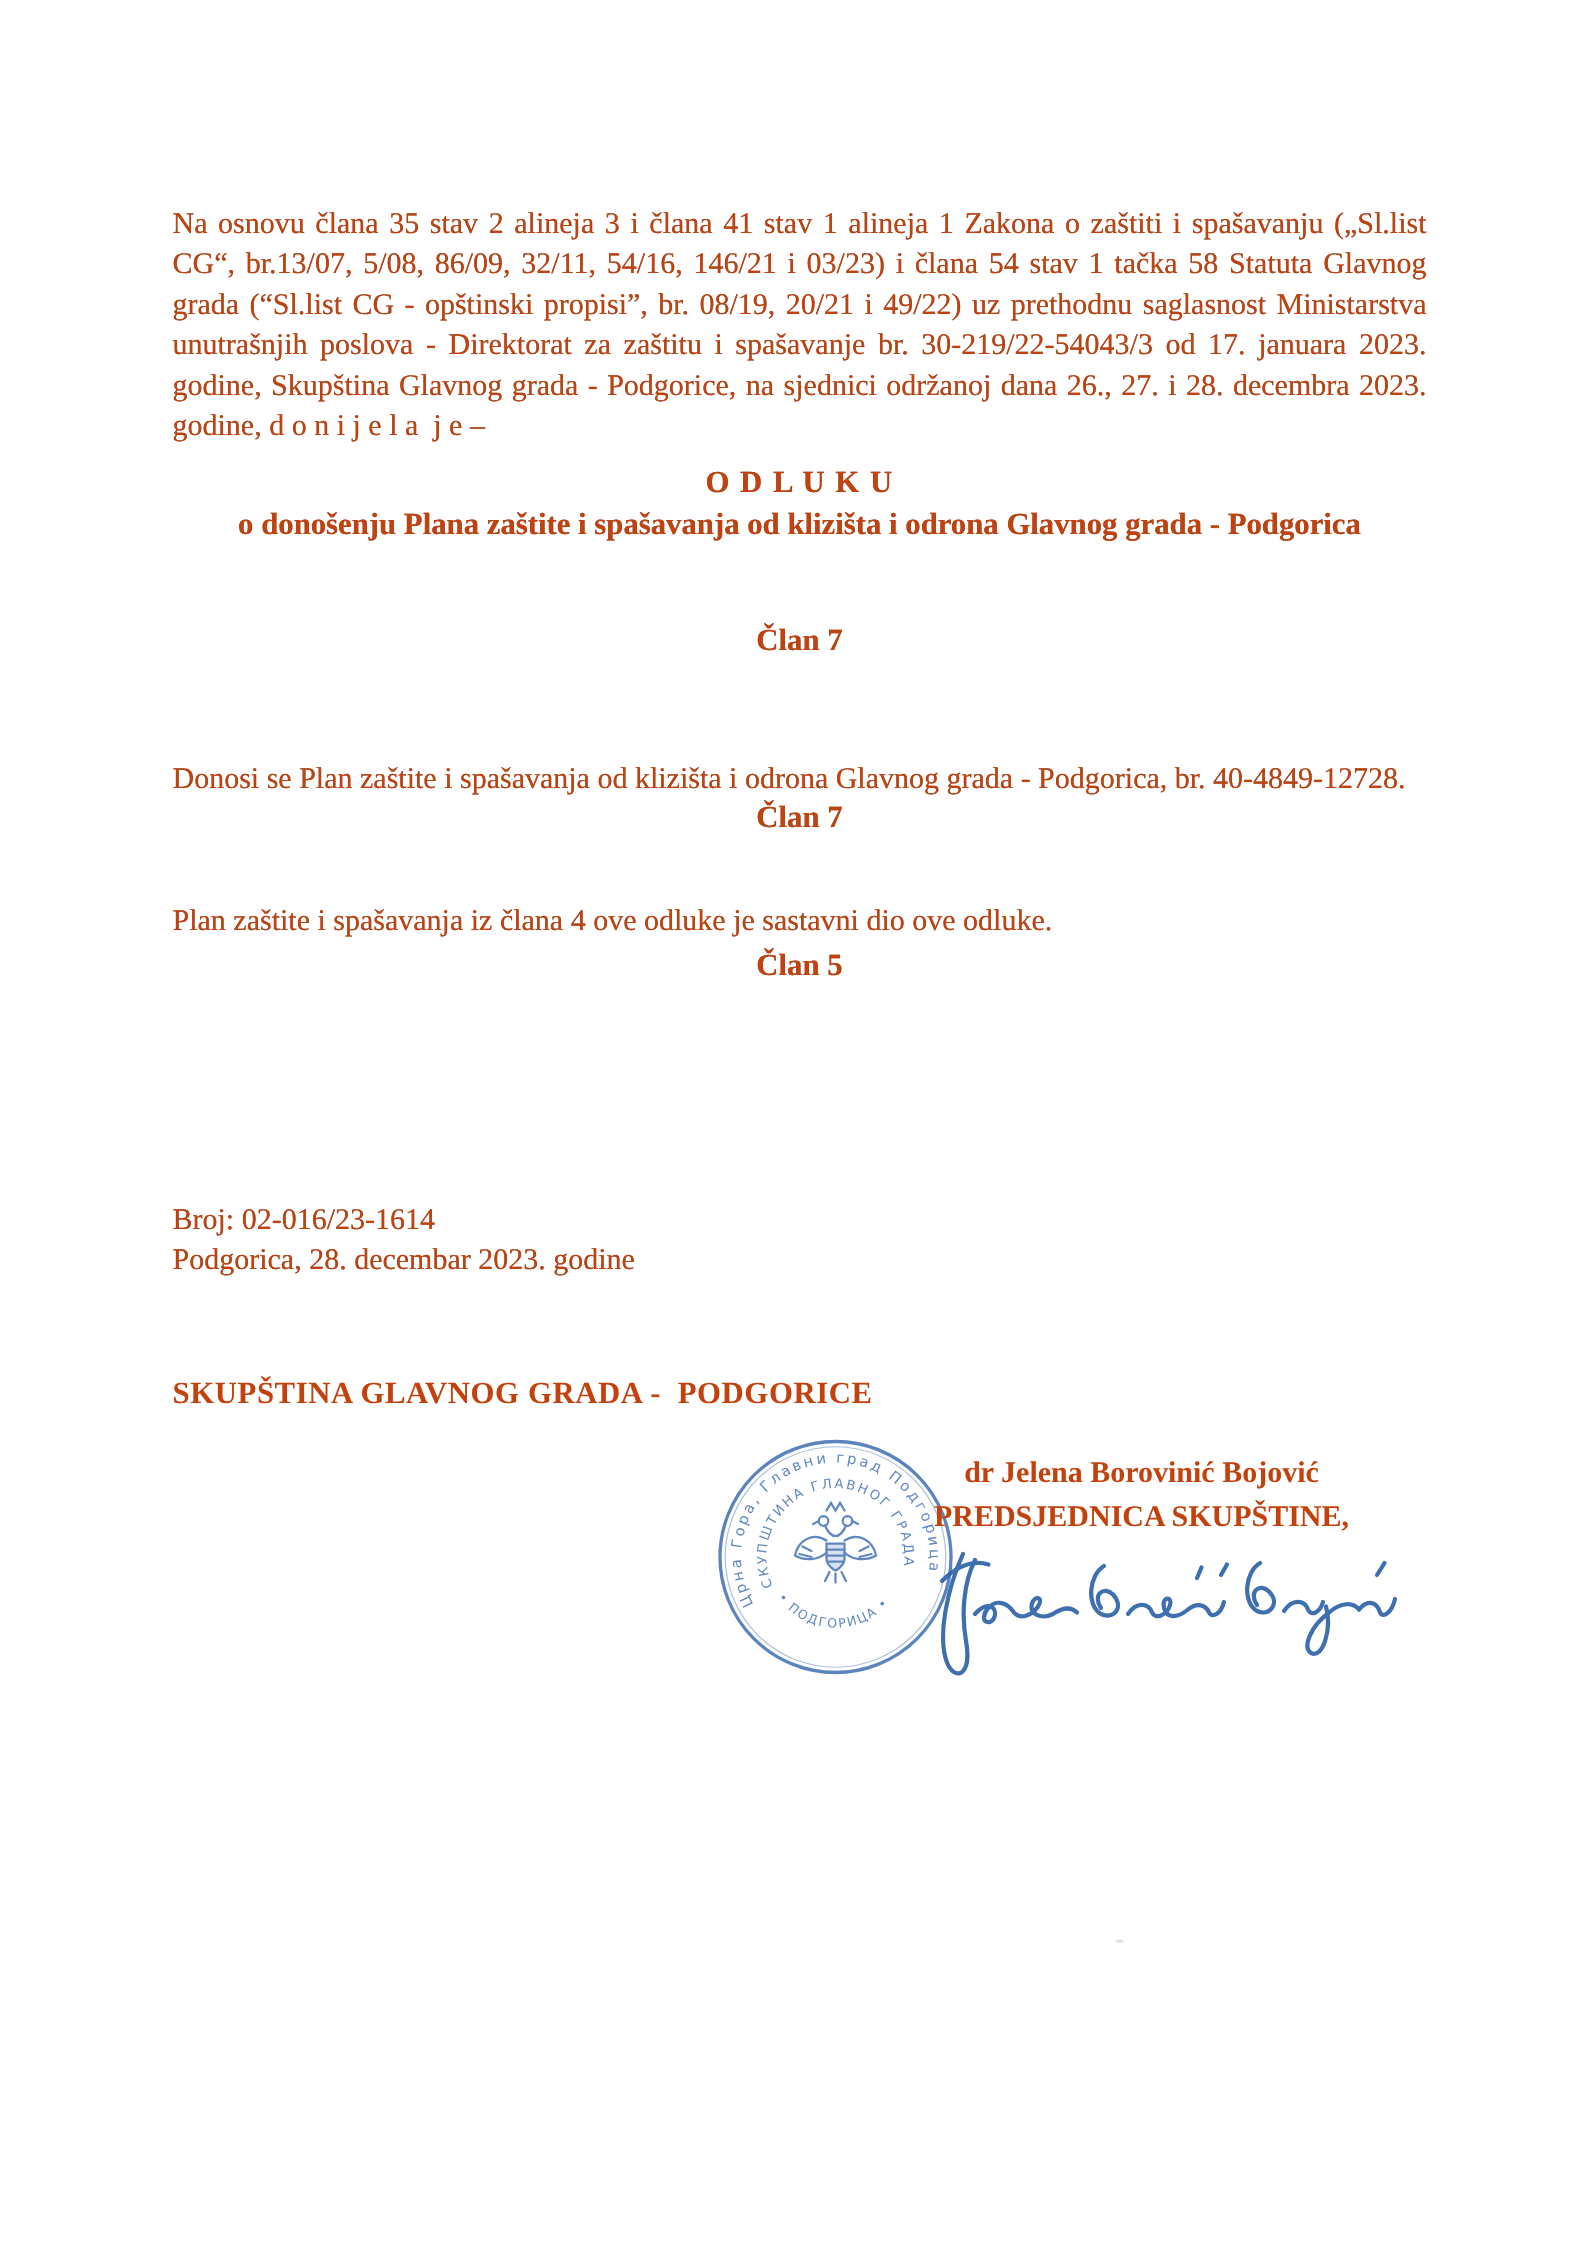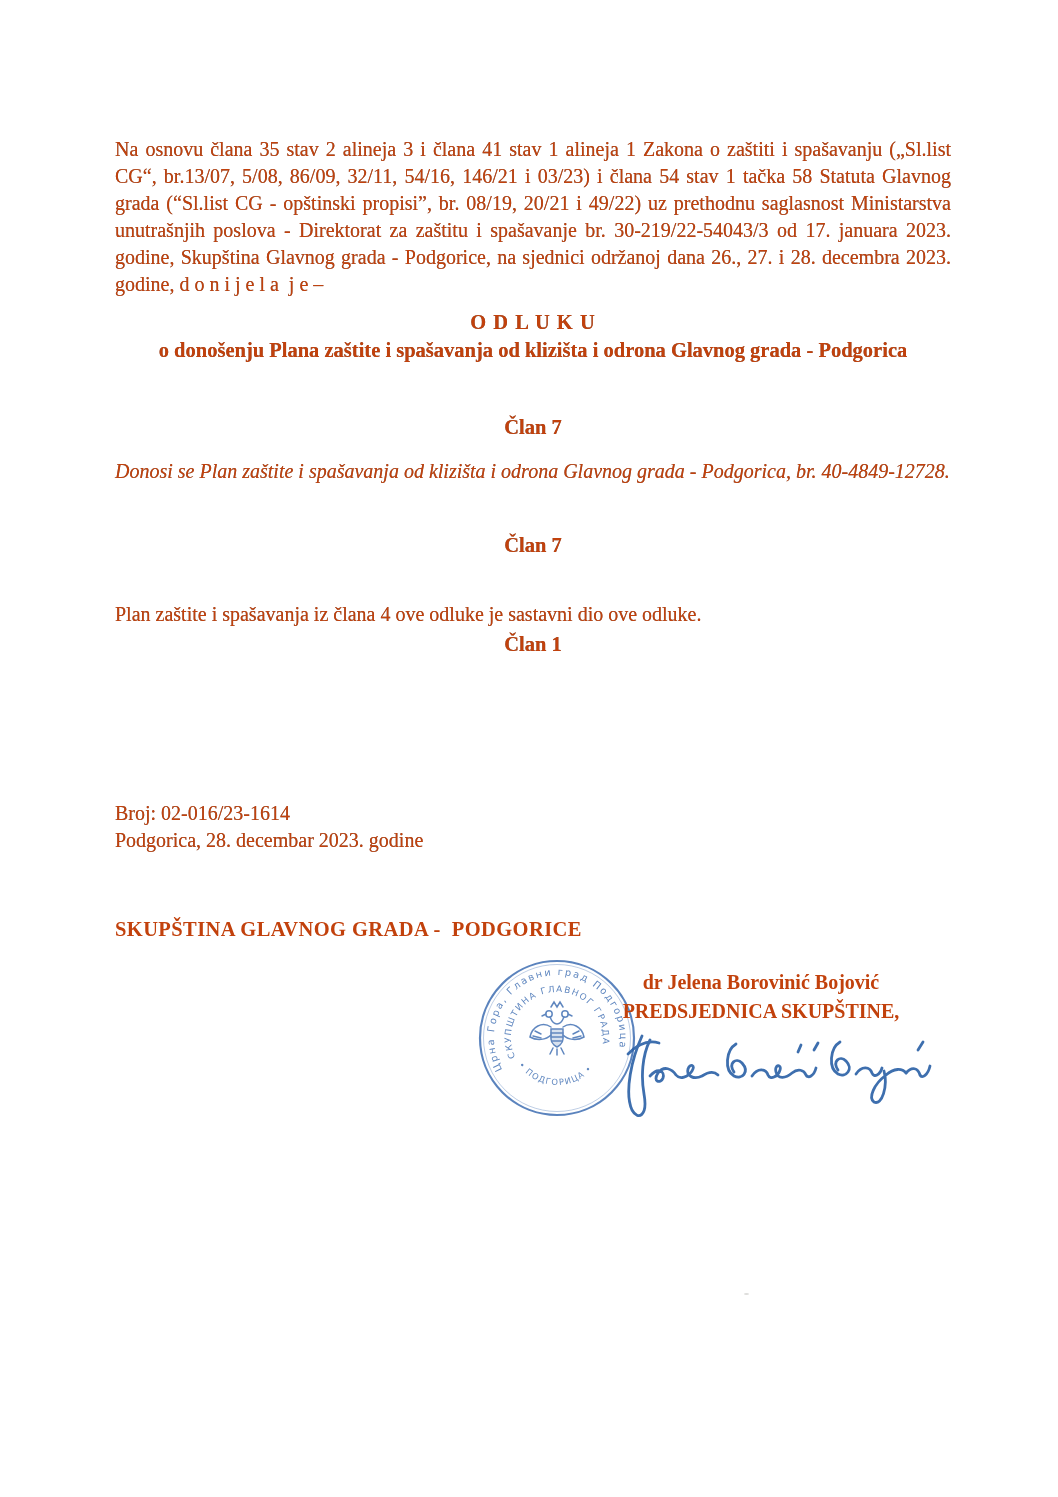--- a/index.html
+++ b/index.html
@@ -29,21 +29,21 @@
     font-size: 20px;
     line-height: 27px;
     text-shadow: 0 0 0.3px rgba(0,0,0,0.55);
   }
   .pre { white-space: pre-wrap; }
 
   .intro     { top: 116px; left: 115px; width: 836px; }
   .title     { top: 311px; left: 115px; width: 836px; letter-spacing: 1px; }
   .subtitle  { top: 339px; left: 115px; width: 836px; }
   .clan1-h   { top: 416px; left: 115px; width: 836px; }
-  .clan1-p   { top: 438px; left: 115px; width: 836px; font-style: italic; }
+  .clan1-p   { top: 486px; left: 115px; width: 836px; }
   .clan2-h   { top: 534px; left: 115px; width: 836px; }
   .clan2-p   { top: 581px; left: 115px; width: 836px; }
   .clan3-h   { top: 633px; left: 115px; width: 836px; }
   .clan3-p   { top: 681px; left: 115px; width: 836px; }
   .broj      { top: 800px; left: 115px; width: 836px; }
   .placedate { top: 827px; left: 115px; width: 836px; }
   .issuer    { top: 918px; left: 115px; width: 836px; text-align: left; font-weight: 700;
                font-size: 20.5px; letter-spacing: 0.4px; }
   .sig-block { top: 968px; left: 562px; width: 398px; text-align: center; font-weight: 700;
                font-size: 20px; line-height: 29px; z-index: 3; }
@@ -62,21 +62,21 @@
   <div class="abs heading subtitle">o donošenju Plana zaštite i spašavanja od klizišta i odrona Glavnog grada - Podgorica</div>
 
   <div class="abs heading title">O D L U K U</div>
 
   <div class="abs heading clan1-h">Član 7</div>
   <p class="abs para clan1-p">Donosi se Plan zaštite i spašavanja od klizišta i odrona Glavnog grada - Podgorica, br. 40-4849-12728.</p>
 
   <div class="abs heading clan2-h">Član 7</div>
   <p class="abs para clan2-p">Plan zaštite i spašavanja iz člana 4 ove odluke je sastavni dio ove odluke.</p>
 
-  <div class="abs heading clan3-h">Član 1</div>
+  <div class="abs heading clan3-h">Član 5</div>
 
   <div class="abs line broj">Broj: 02-016/23-1614</div>
   <div class="abs line placedate">Podgorica, 28. decembar 2023. godine</div>
 
   <div class="abs pre issuer">SKUPŠTINA GLAVNOG GRADA -&nbsp; PODGORICE</div>
 
   <div class="abs stamp-wrap">
     <svg width="170" height="170" viewBox="0 0 170 170">
       <g stroke="#4573b5" fill="none" opacity="0.88">
         <circle cx="85" cy="85" r="77" stroke-width="2.2"></circle>

